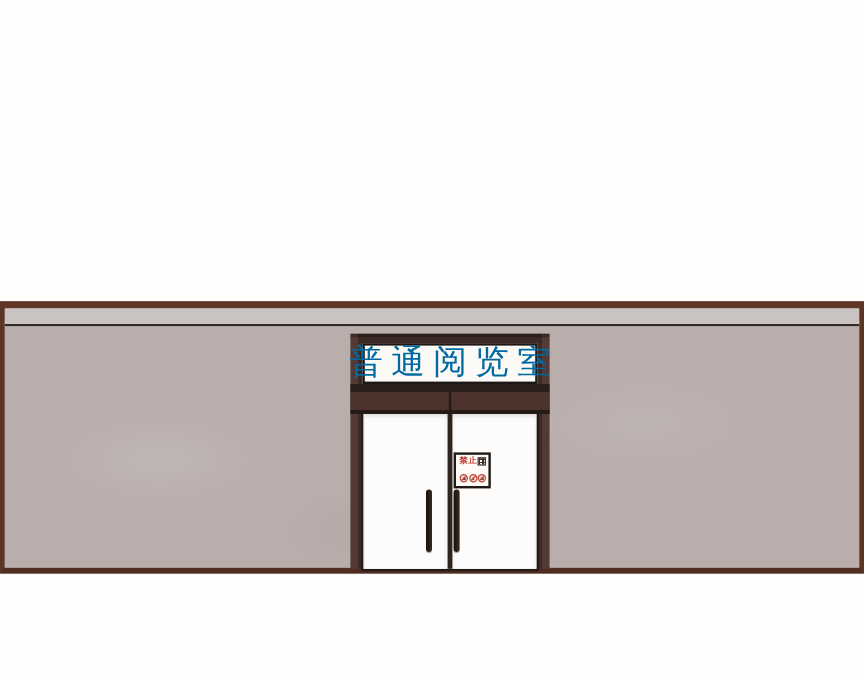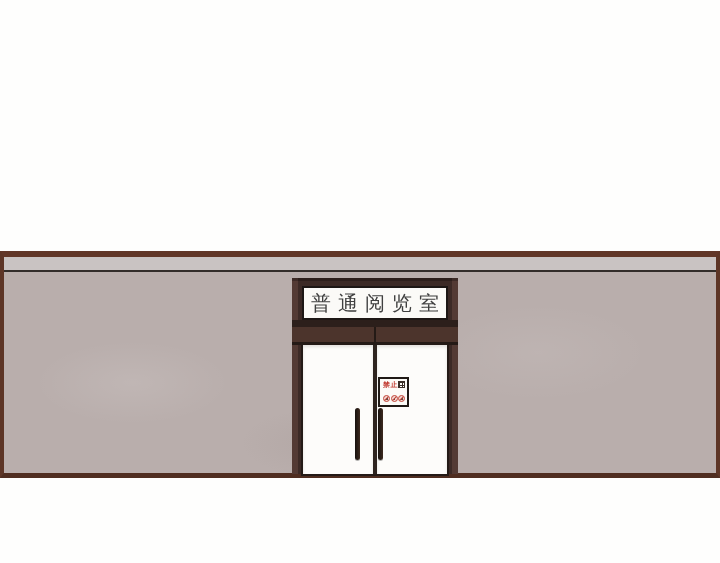--- a/index.html
+++ b/index.html
@@ -59,22 +59,22 @@
     width: 146px; height: 34px;
     box-sizing: border-box;
     background: #fbfaf7;
     border: 2px solid #1d1715;
     display: flex;
     align-items: center;
     justify-content: center;
   }
   .nameplate-text {
     font-family: "Liberation Serif", "DejaVu Serif", serif;
-    font-size: 20px;
-    color: #404040;
+    font-size: 28px;
+    color: #0369a1;
     letter-spacing: 7px;
     text-indent: 7px;
     white-space: nowrap;
     line-height: 1;
   }
 
   
   .transom {
     position: absolute;
     left: 0; top: 42px;

